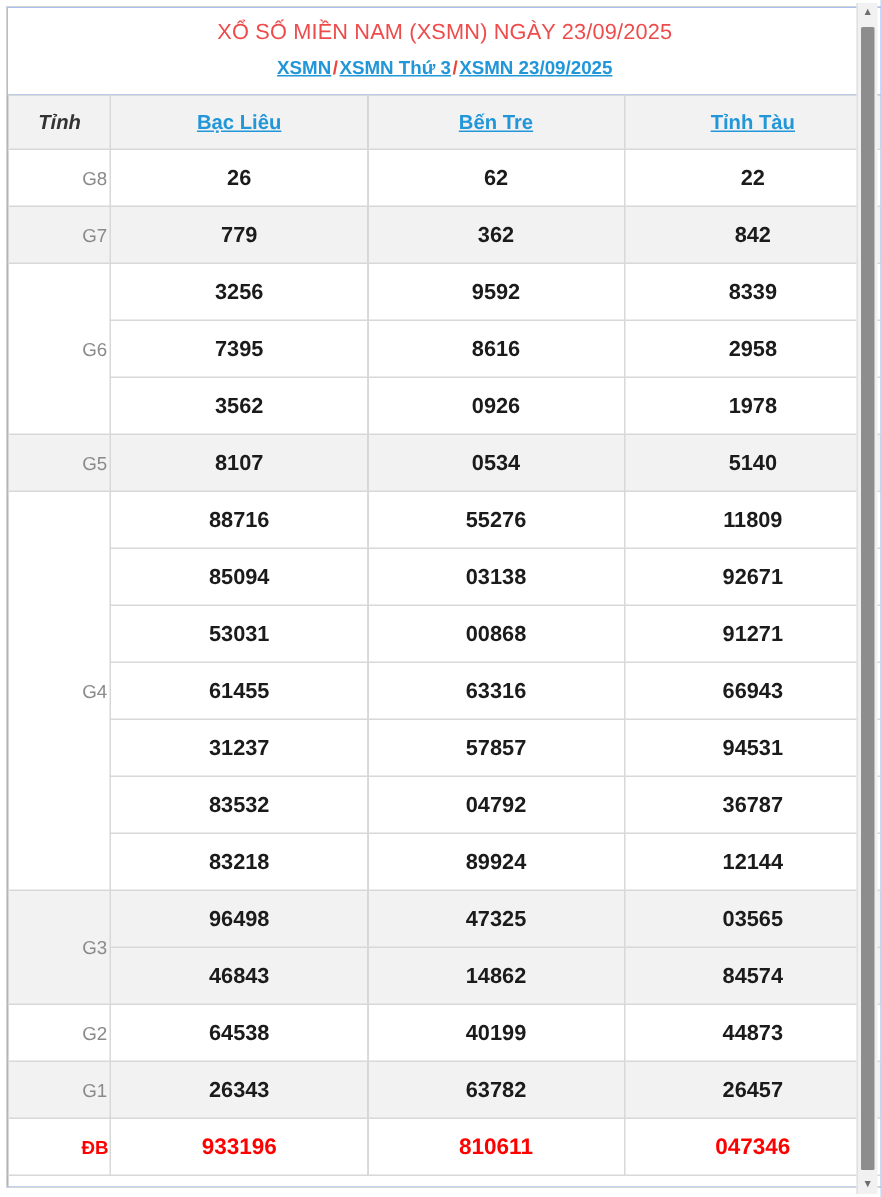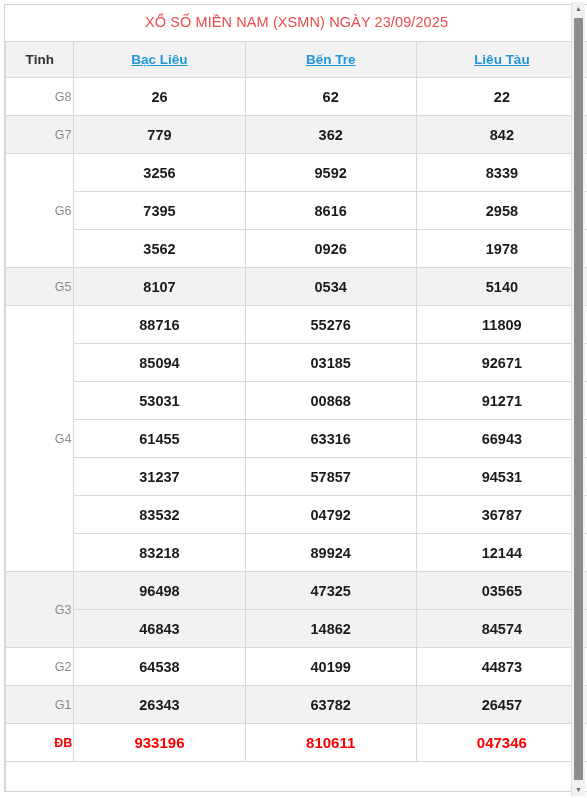--- a/index.html
+++ b/index.html
@@ -80,20 +80,21 @@
     vertical-align: middle;
   }
   table.result thead th {
     background: #f2f2f2;
     height: 33px;
     font-size: 13.5px;
   }
   th.col-tinh {
     color: #333333;
     font-weight: 700;
+    font-style: italic;
   }
   th.col-prov a {
     color: #2196d8;
     text-decoration: underline;
     font-weight: 700;
     font-size: 13.5px;
     text-align: center;
   }
 
   td.g-label {
@@ -171,40 +172,43 @@
 </style>
 </head>
 <body>
 
 <div class="viewport">
 
   <div class="frame">
 
     <div class="result-header">
       <div class="result-title">XỔ SỐ MIỀN NAM (XSMN) NGÀY 23/09/2025</div>
+      <div class="breadcrumb">
+        <a href="#">XSMN</a><span class="sep">/</span><a href="#">XSMN Thứ 3</a><span class="sep">/</span><a href="#">XSMN 23/09/2025</a>
+      </div>
     </div>
 
     <table class="result">
       <colgroup>
         <col class="c-label">
           <col class="c-prov">
           <col class="c-prov">
           <col class="c-prov">
       </colgroup>
       <thead>
         <tr>
           <th class="col-tinh">Tỉnh</th>
           <th class="col-prov">
             <a href="#">Bạc Liêu</a>
           </th>
           <th class="col-prov">
             <a href="#">Bến Tre</a>
           </th>
           <th class="col-prov">
-            <a href="#">Liêu Tàu</a>
+            <a href="#">Tỉnh Tàu</a>
           </th>
         </tr>
       </thead>
       <tbody id="results-body">
           <tr class="plain">
             <td class="g-label" rowspan="1">G8</td>
             <td class="num">26</td>
             <td class="num">62</td>
             <td class="num">22</td>
           </tr>
@@ -237,21 +241,21 @@
             <td class="num">5140</td>
           </tr>
           <tr class="plain">
             <td class="g-label" rowspan="7">G4</td>
             <td class="num">88716</td>
             <td class="num">55276</td>
             <td class="num">11809</td>
           </tr>
           <tr class="plain">
             <td class="num">85094</td>
-            <td class="num">03185</td>
+            <td class="num">03138</td>
             <td class="num">92671</td>
           </tr>
           <tr class="plain">
             <td class="num">53031</td>
             <td class="num">00868</td>
             <td class="num">91271</td>
           </tr>
           <tr class="plain">
             <td class="num">61455</td>
             <td class="num">63316</td>

